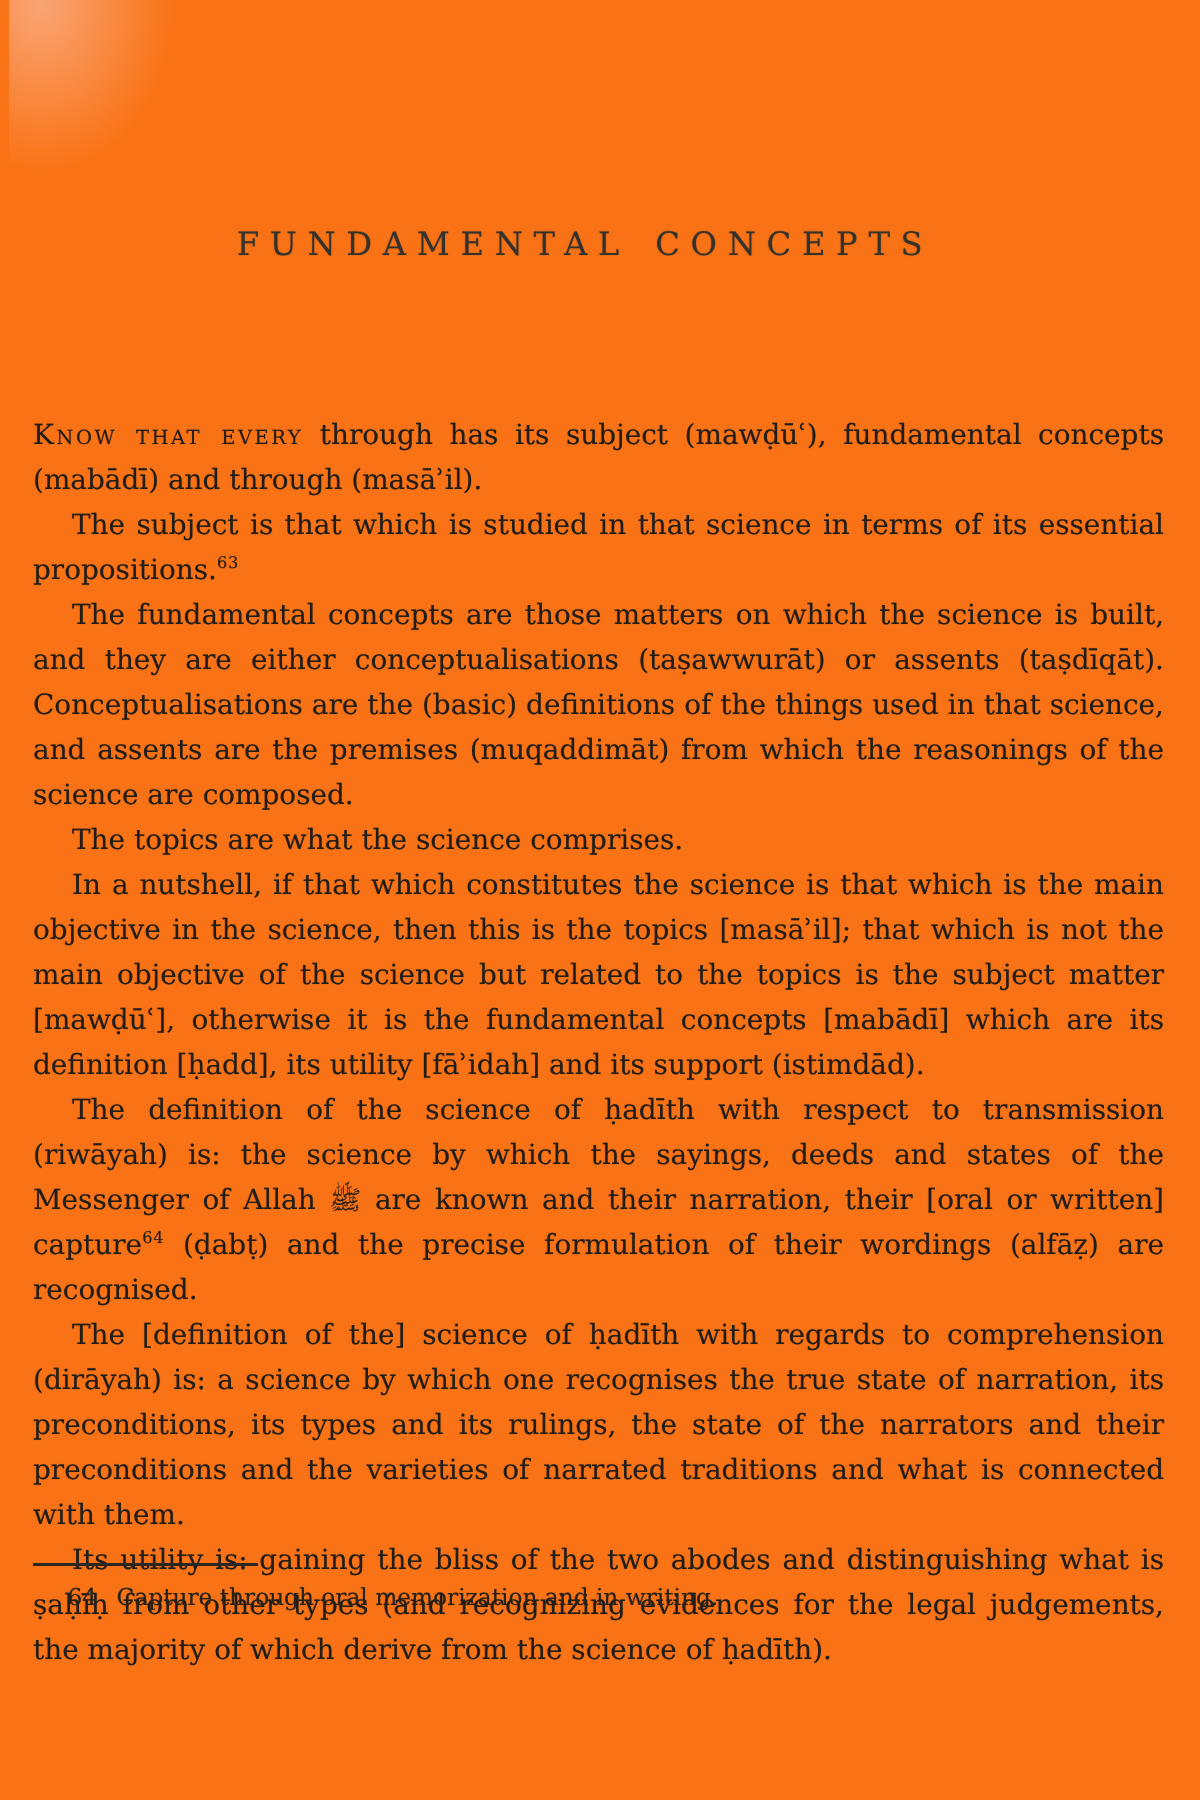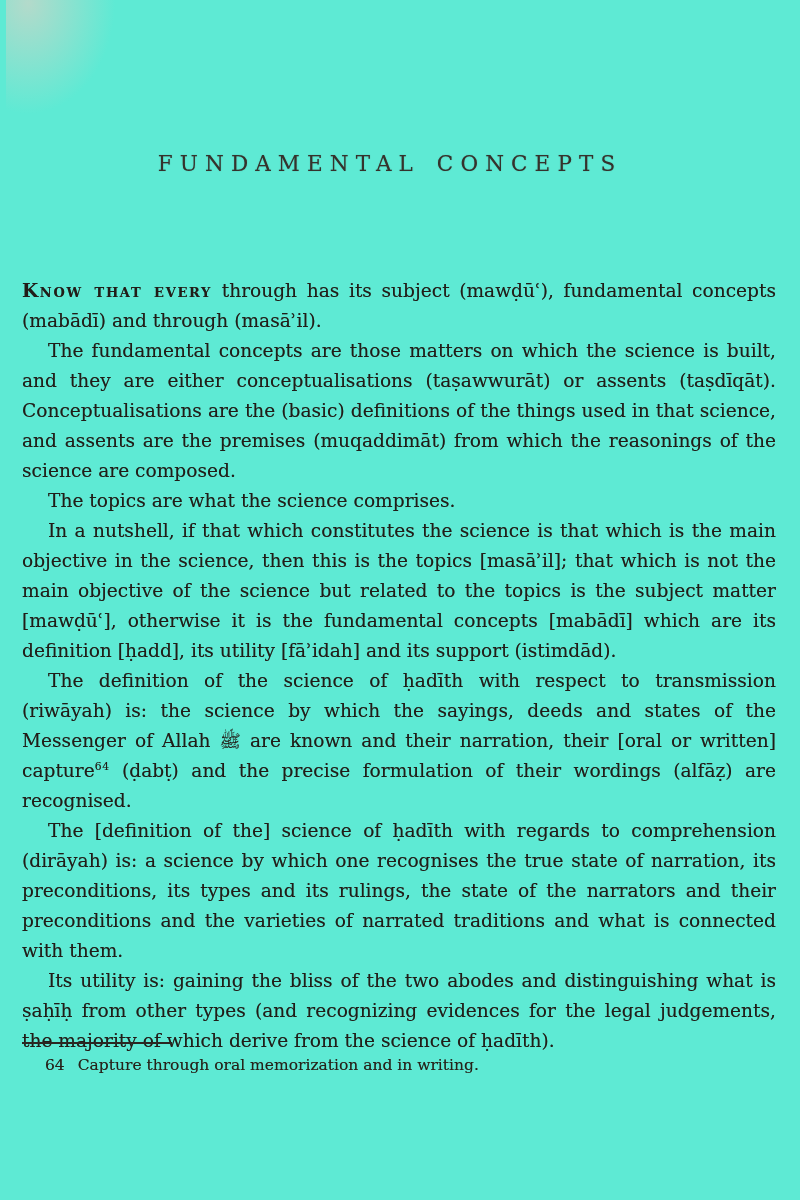--- a/index.html
+++ b/index.html
@@ -5,21 +5,21 @@
   * { margin: 0; padding: 0; box-sizing: border-box; }
   html, body { width: 800px; height: 1200px; }
   body {
     font-family: "DejaVu Serif", "Liberation Serif", serif;
     background: #ffffff;
   }
   .page {
     position: relative;
     width: 800px;
     height: 1200px;
-    background: #5eead4;
+    background: #f97316;
     overflow: hidden;
     color: #1f1c18;
   }
   
   .scan-edge {
     position: absolute;
     left: 0; top: 0;
     width: 13px; height: 700px;
     background: linear-gradient(180deg,
       #f8cdbc 0px,
@@ -61,21 +61,21 @@
     width: 754px;
     font-size: 18.6px;
     line-height: 30px;
     text-align: justify;
     color: #211d18;
     text-shadow: 0 0 0.6px rgba(45,38,30,0.5);
   }
   .body-text p { text-indent: 26px; }
   .body-text p:first-child { text-indent: 0; }
   .r-i { }
-  .r-sc { font-variant: small-caps; letter-spacing: 0.09em; font-weight: bold; }
+  .r-sc { font-variant: small-caps; letter-spacing: 0.09em; }
   .r-sup {
     font-size: 0.58em;
     vertical-align: super;
     line-height: 0;
     letter-spacing: 0.05em;
   }
   .r-hon {
     font-family: "DejaVu Sans", sans-serif;
     font-size: 0.95em;
   }
@@ -104,20 +104,21 @@
 
   <div class="scan-edge"></div>
   <div class="scan-bloom"></div>
 
   <h1 class="chapter-title">
     <span class="title-line">FUNDAMENTAL CONCEPTS</span>
   </h1>
 
   <div class="body-text">
     <p><span class="r-sc">Know that every</span><span> through has its subject (</span><span class="r-i">mawḍūʿ</span><span>), fundamental concepts (</span><span class="r-i">mabādī</span><span>) and through (</span><span class="r-i">masāʾil</span><span>).</span></p>
+    <p><span>The subject is that which is studied in that science in terms of its essential propositions.</span><span class="r-sup">63</span></p>
     <p><span>The fundamental concepts are those matters on which the science is built, and they are either conceptualisations (</span><span class="r-i">taṣawwurāt</span><span>) or assents (</span><span class="r-i">taṣdīqāt</span><span>). Conceptualisations are the (basic) definitions of the things used in that science, and assents are the premises (</span><span class="r-i">muqaddimāt</span><span>) from which the reasonings of the science are composed.</span></p>
     <p><span>The topics are what the science comprises.</span></p>
     <p><span>In a nutshell, if that which constitutes the science is that which is the main objective in the science, then this is the topics [</span><span class="r-i">masāʾil</span><span>]; that which is not the main objective of the science but related to the topics is the subject matter [</span><span class="r-i">mawḍūʿ</span><span>], otherwise it is the fundamental concepts [</span><span class="r-i">mabādī</span><span>] which are its definition [</span><span class="r-i">ḥadd</span><span>], its utility [</span><span class="r-i">fāʾidah</span><span>] and its support (</span><span class="r-i">istimdād</span><span>).</span></p>
     <p><span>The definition of the science of ḥadīth with respect to transmission (</span><span class="r-i">riwāyah</span><span>) is: the science by which the sayings, deeds and states of the Messenger of Allah </span><span class="r-hon">ﷺ</span><span> are known and their narration, their [oral or written] capture</span><span class="r-sup">64</span><span> (</span><span class="r-i">ḍabṭ</span><span>) and the precise formulation of their wordings (</span><span class="r-i">alfāẓ</span><span>) are recognised.</span></p>
     <p><span>The [definition of the] science of ḥadīth with regards to comprehension (</span><span class="r-i">dirāyah</span><span>) is: a science by which one recognises the true state of narration, its preconditions, its types and its rulings, the state of the narrators and their preconditions and the varieties of narrated traditions and what is connected with them.</span></p>
     <p><span>Its utility is: gaining the bliss of the two abodes and distinguishing what is </span><span class="r-i">ṣaḥīḥ</span><span> from other types (and recognizing evidences for the legal judgements, the majority of which derive from the science of ḥadīth).</span></p>
   </div>
 
   <div class="footnotes">
     <div class="fn-rule"></div>

